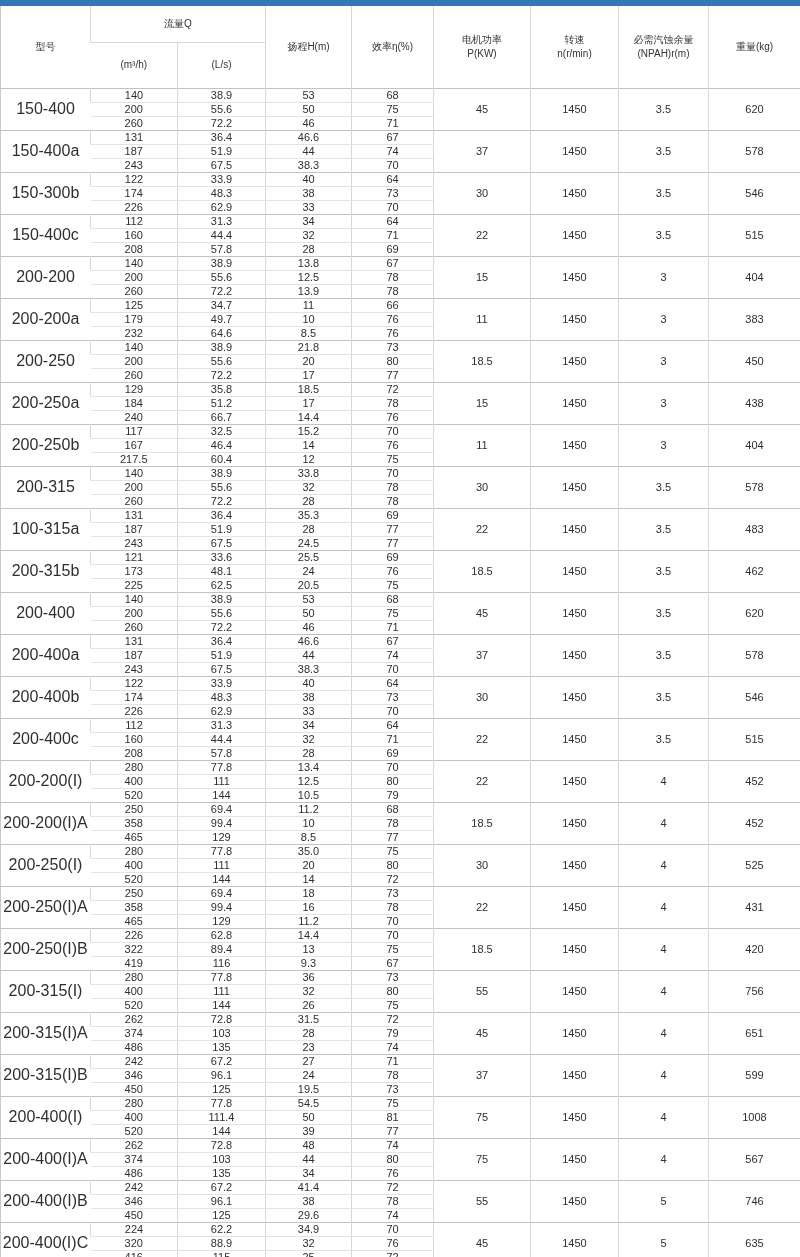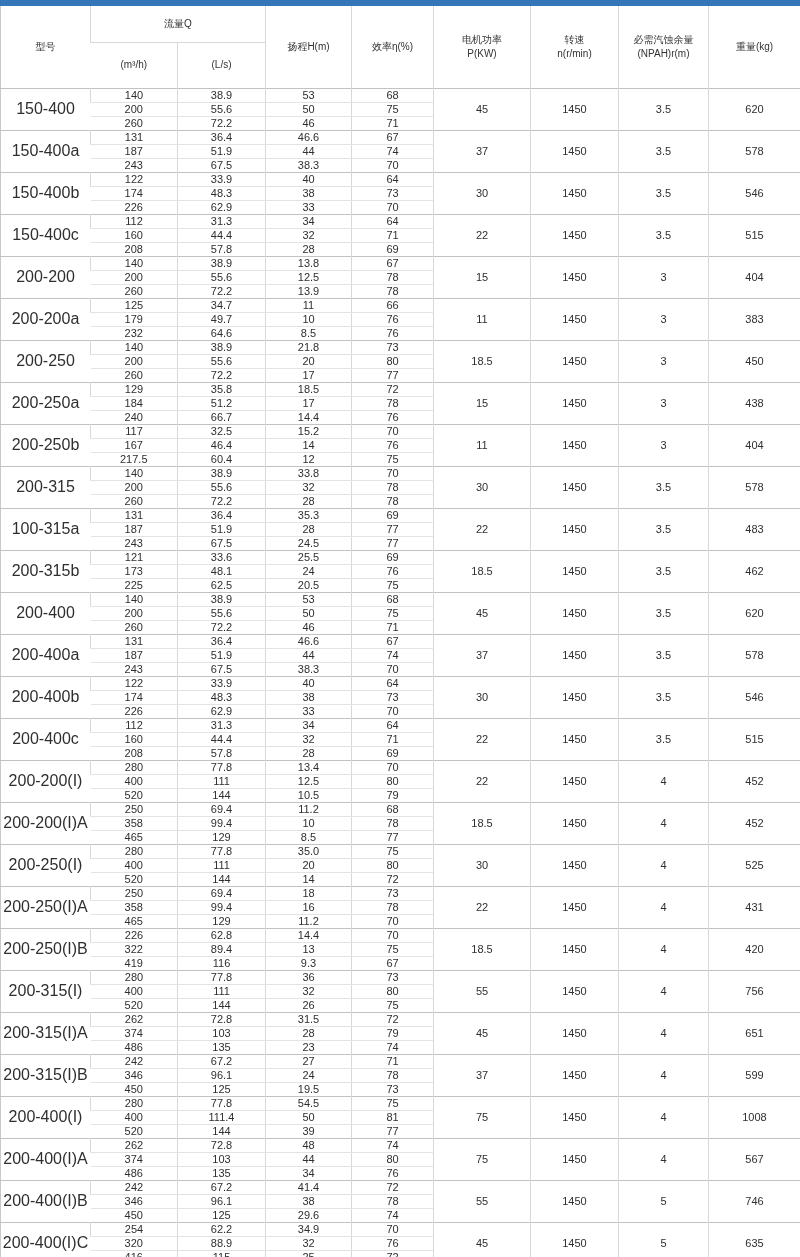--- a/index.html
+++ b/index.html
@@ -146,21 +146,21 @@
       </tr>
       <tr>
         <td class="sub-cell sub-cell-last">243</td>
         <td class="sub-cell sub-cell-last">67.5</td>
         <td class="sub-cell sub-cell-last">38.3</td>
         <td class="sub-cell sub-cell-last">70</td>
       </tr>
     </tbody>
     <tbody>
       <tr>
-        <td rowspan="3" class="model-cell">150-400b</td>
+        <td rowspan="3" class="model-cell">150-300b</td>
         <td class="sub-cell">122</td>
         <td class="sub-cell">33.9</td>
         <td class="sub-cell">40</td>
         <td class="sub-cell">64</td>
         <td rowspan="3">30</td>
         <td rowspan="3">1450</td>
         <td rowspan="3">3.5</td>
         <td rowspan="3">546</td>
       </tr>
       <tr>
@@ -772,21 +772,21 @@
       <tr>
         <td class="sub-cell sub-cell-last">450</td>
         <td class="sub-cell sub-cell-last">125</td>
         <td class="sub-cell sub-cell-last">29.6</td>
         <td class="sub-cell sub-cell-last">74</td>
       </tr>
     </tbody>
     <tbody>
       <tr>
         <td rowspan="3" class="model-cell">200-400(I)C</td>
-        <td class="sub-cell">254</td>
+        <td class="sub-cell">224</td>
         <td class="sub-cell">62.2</td>
         <td class="sub-cell">34.9</td>
         <td class="sub-cell">70</td>
         <td rowspan="3">45</td>
         <td rowspan="3">1450</td>
         <td rowspan="3">5</td>
         <td rowspan="3">635</td>
       </tr>
       <tr>
         <td class="sub-cell">320</td>

